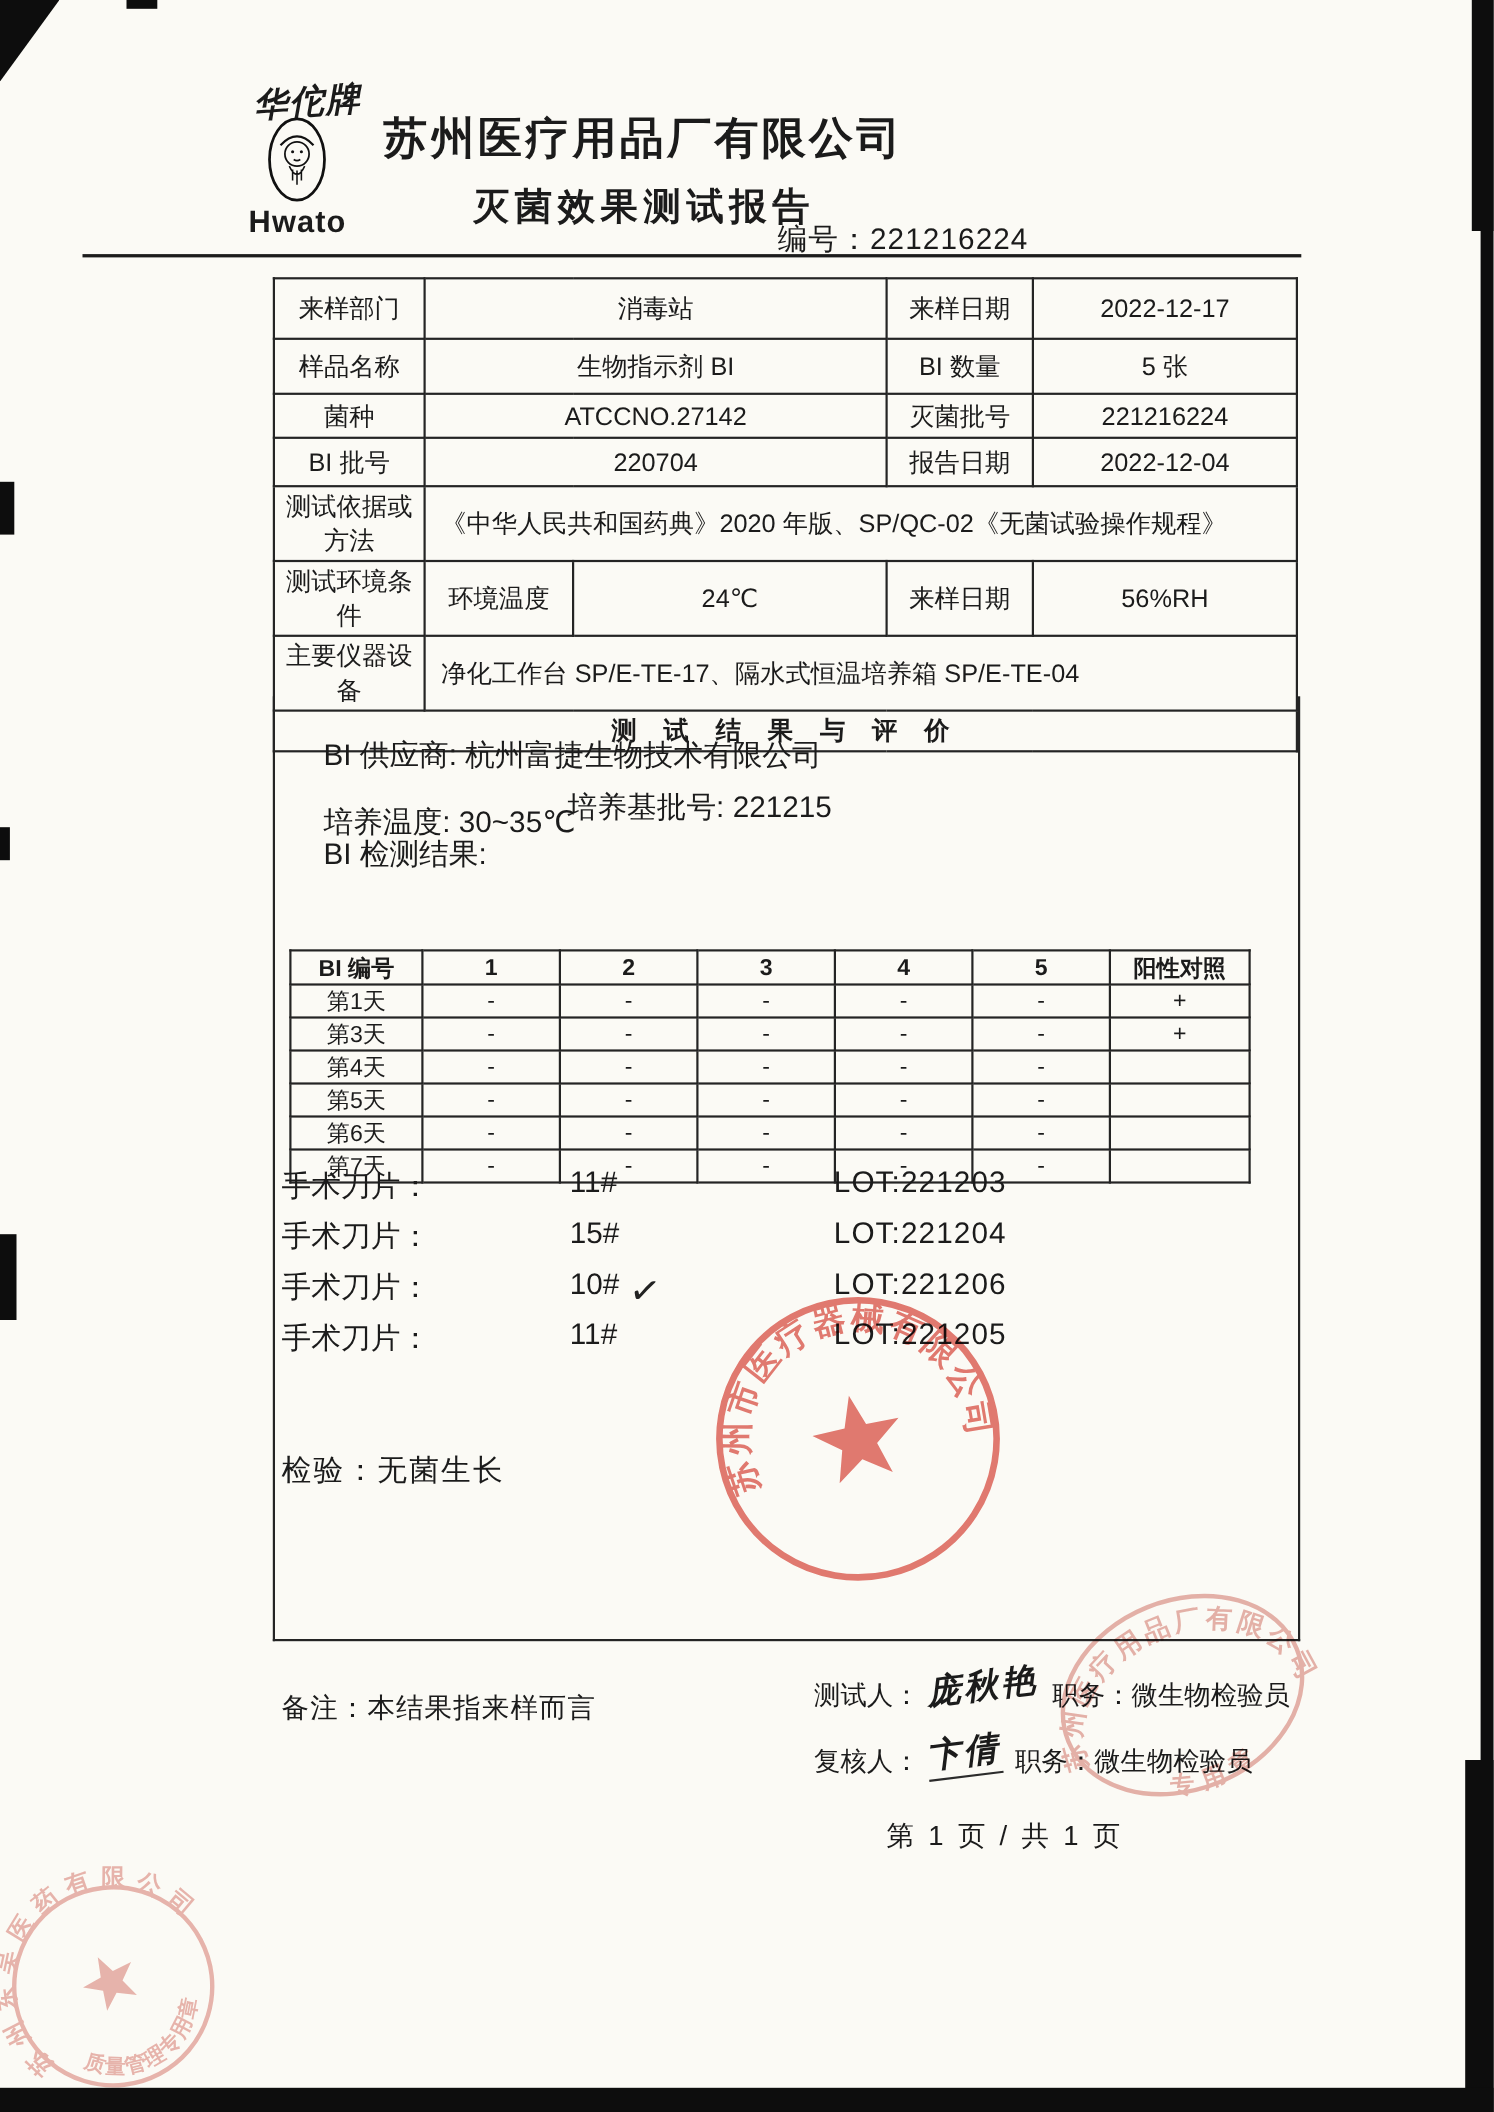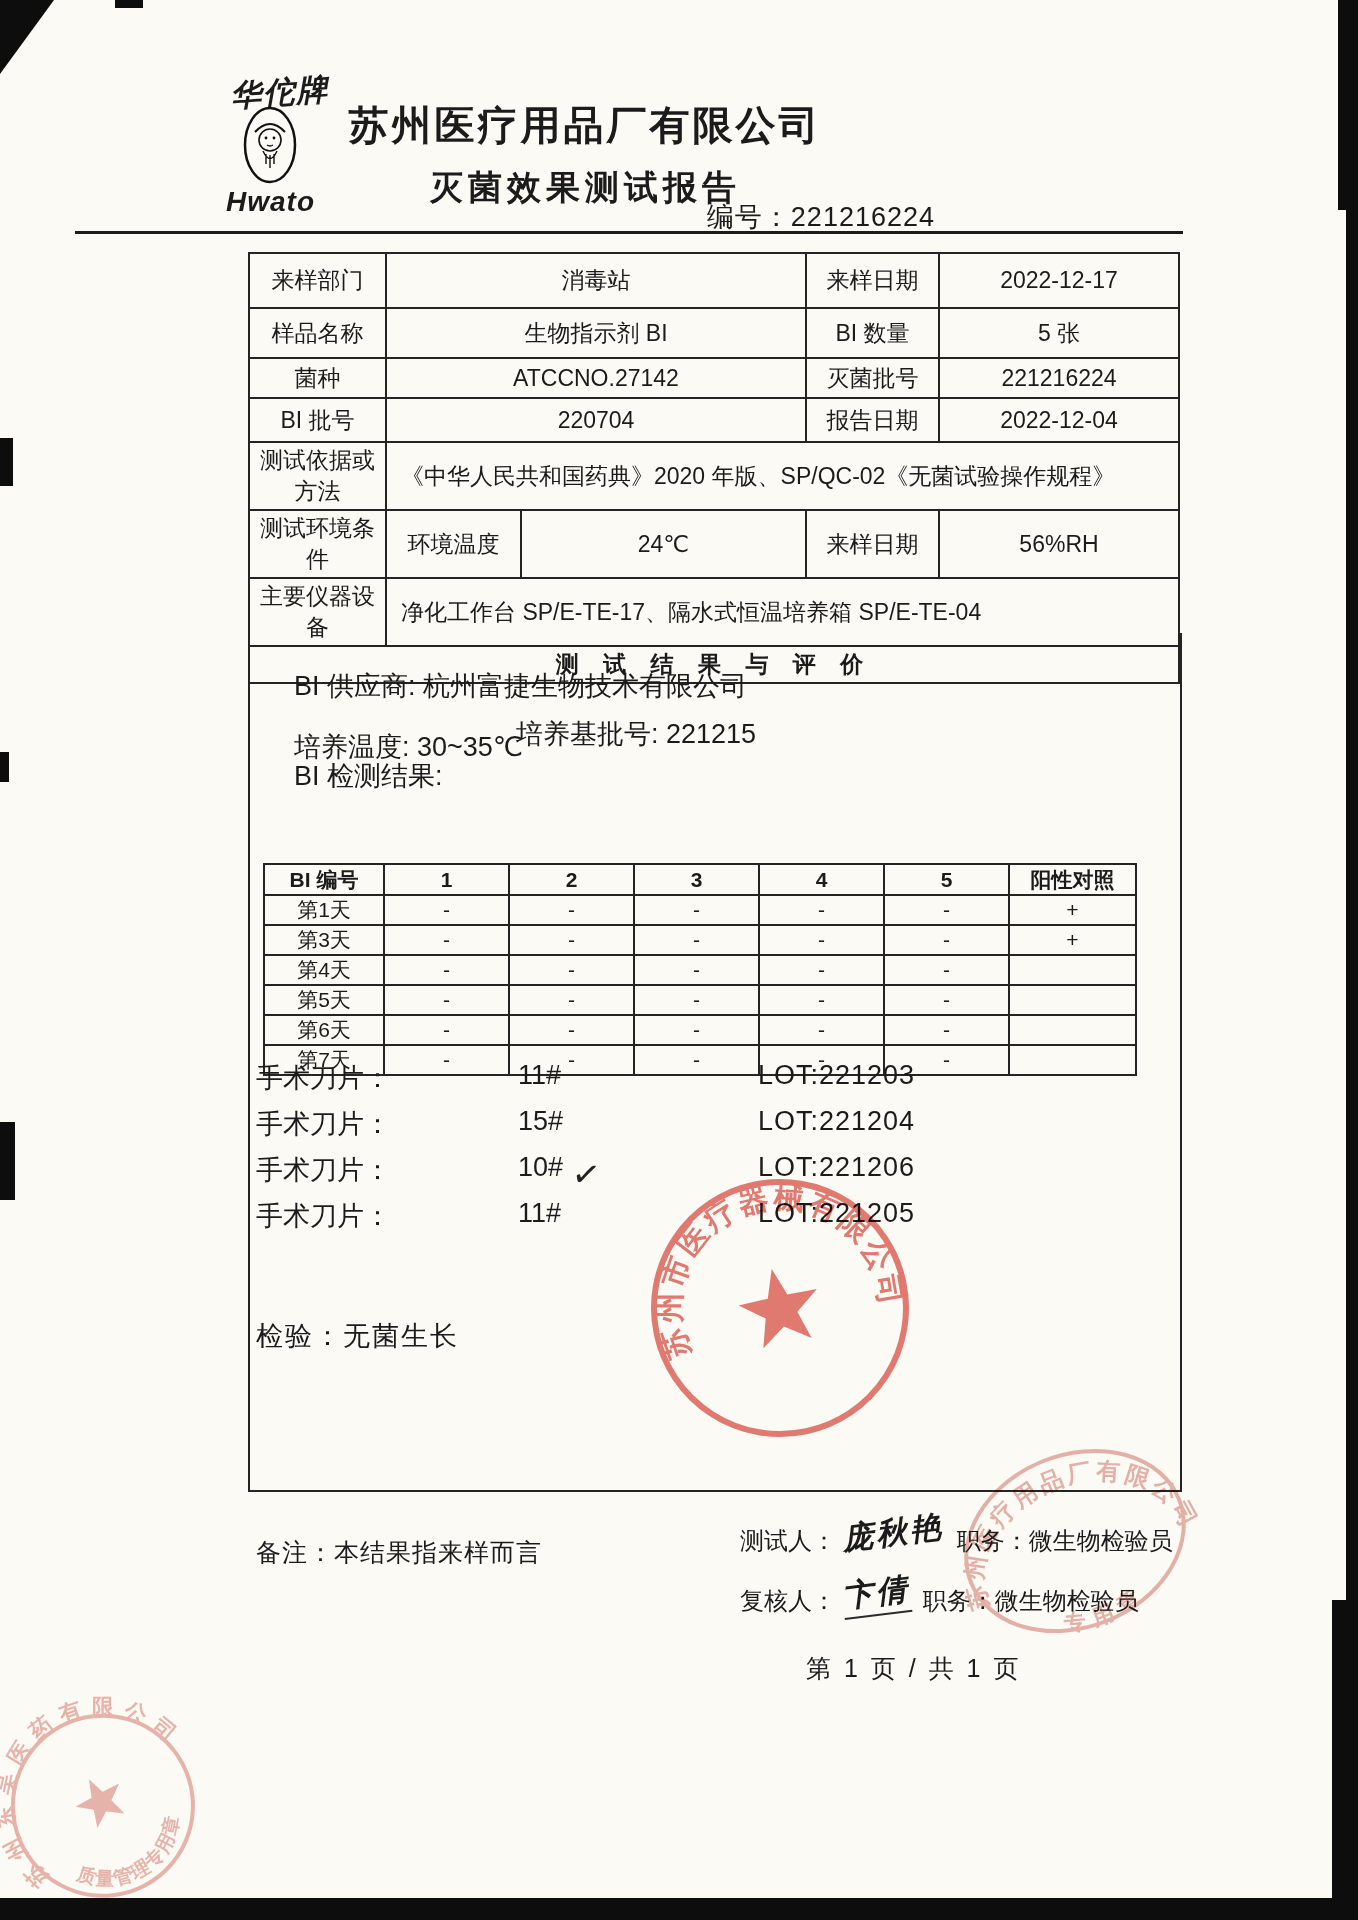--- a/index.html
+++ b/index.html
@@ -4,21 +4,21 @@
 <style>
   html,body{margin:0;padding:0;background:#e8e8e8;}
   .page{position:relative;width:1358px;height:1920px;background:#fbfaf5;overflow:hidden;
         font-family:"Liberation Sans","DejaVu Sans",sans-serif;color:#1b1b1b;}
   .abs{position:absolute;}
   
   .art{position:absolute;background:#0d0d0d;}
   .corner-tl{left:0;top:0;width:54px;height:74px;clip-path:polygon(0 0,100% 0,0 100%);}
   
   .brand-cal{left:230px;top:72px;font-size:31px;font-weight:900;transform:rotate(-4deg);letter-spacing:2px;font-style:italic;}
-  .brand-name{left:226px;top:186px;font-size:28px;font-weight:800;font-style:italic;letter-spacing:1px;}
+  .brand-name{left:226px;top:186px;font-size:28px;font-weight:800;letter-spacing:1px;}
   .title-block{left:240px;top:98px;width:690px;text-align:center;}
   .title-company{font-size:40px;font-weight:700;letter-spacing:3px;}
   .title-report{font-size:34px;font-weight:700;letter-spacing:5px;margin-top:12px;}
   .serial{left:640px;top:199px;width:295px;text-align:right;font-size:27px;letter-spacing:1px;}
   .serial-rule{left:75px;top:231px;width:1108px;height:3px;background:#1c1c1c;}
   
   .info-table{position:absolute;left:248px;top:252px;width:930px;border-collapse:collapse;table-layout:fixed;}
   .info-table td{border:2px solid #242424;font-size:23px;text-align:center;padding:2px 4px;overflow:hidden;}
   .info-table td.lft{text-align:left;padding-left:14px;}
   .sec-hdr{font-weight:700;font-size:25px;letter-spacing:9px;}

